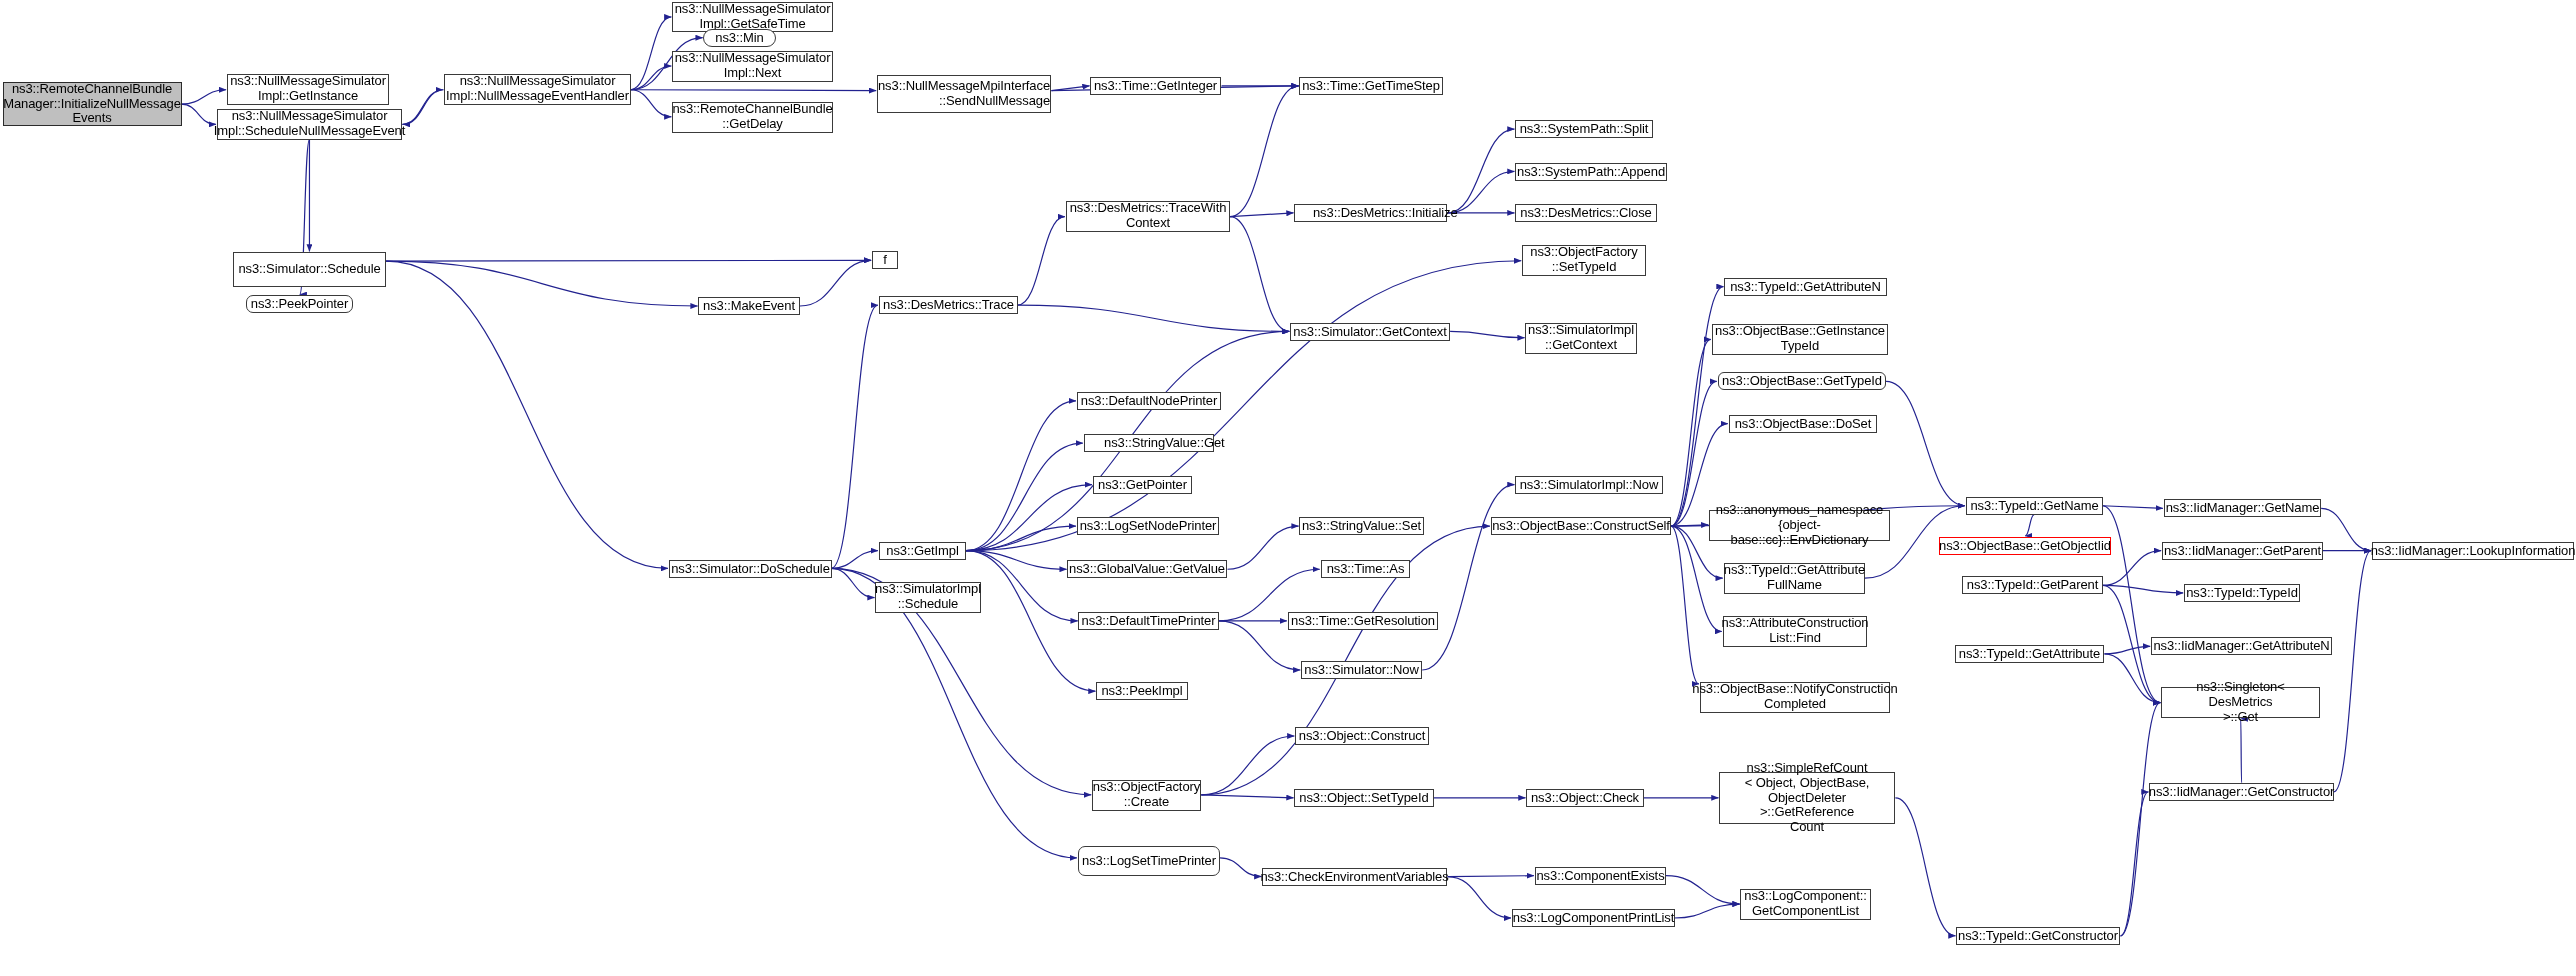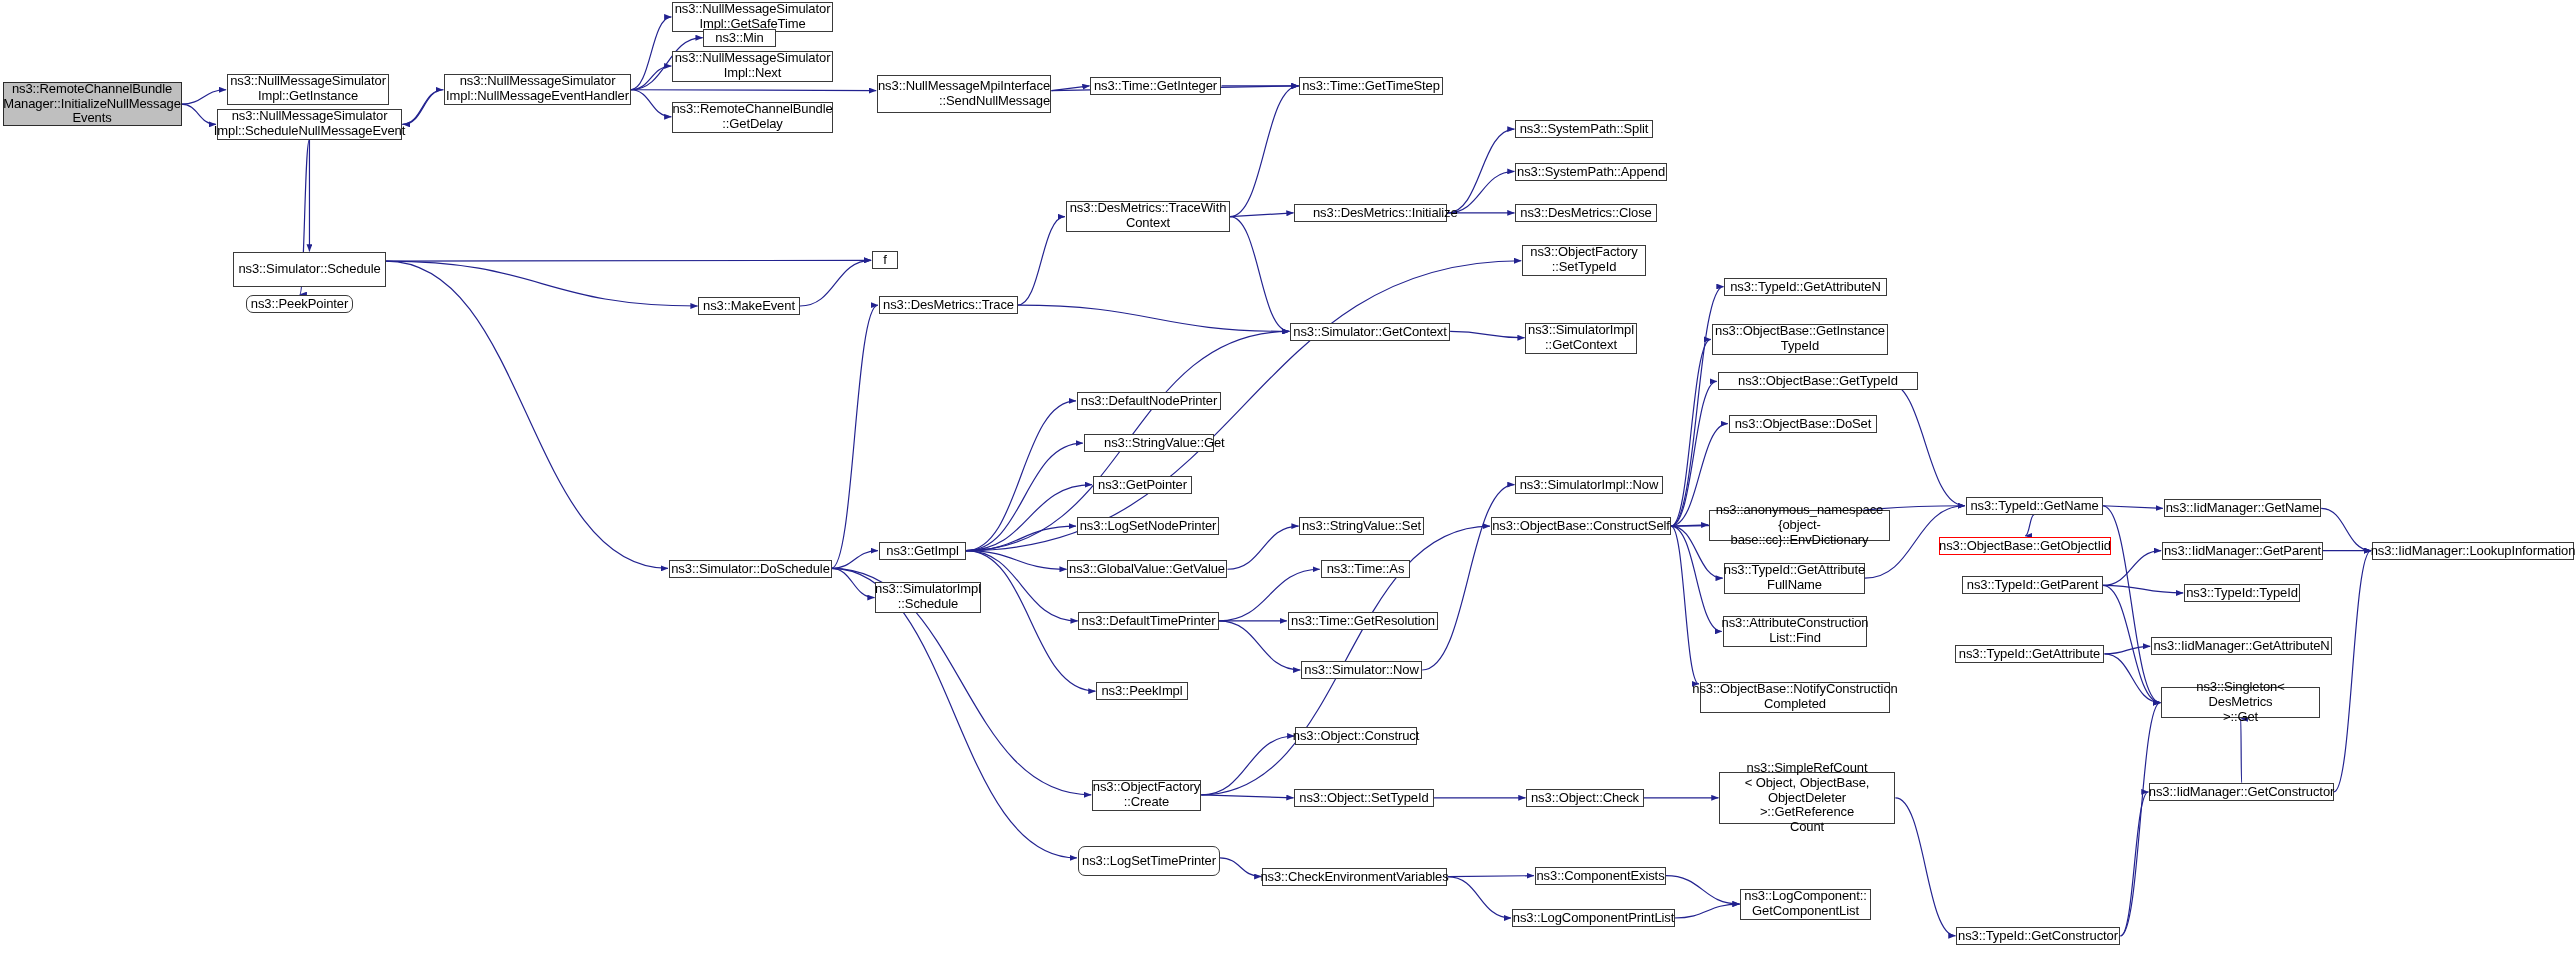--- a/index.html
+++ b/index.html
@@ -150,21 +150,21 @@
 Manager::InitializeNullMessage
 Events</span></div>
     <div class="node" style="left: 227px; top: 74px; width: 162px; height: 30.5px;"><span class="lbl">ns3::NullMessageSimulator
 Impl::GetInstance</span></div>
     <div class="node" style="left: 217px; top: 109px; width: 185px; height: 30.5px;"><span class="lbl">ns3::NullMessageSimulator
 Impl::ScheduleNullMessageEvent</span></div>
     <div class="node" style="left: 444px; top: 74px; width: 187px; height: 30.5px;"><span class="lbl">ns3::NullMessageSimulator
 Impl::NullMessageEventHandler</span></div>
     <div class="node" style="left: 672px; top: 1.7px; width: 161px; height: 30.5px;"><span class="lbl">ns3::NullMessageSimulator
 Impl::GetSafeTime</span></div>
-    <div class="node" style="left: 703px; top: 29px; width: 73px; height: 18px;"><span class="lbl">ns3::Min</span></div>
+    <div class="node" style="left: 703px; top: 29px; width: 73px; height: 18px; border-radius: 9px;"><span class="lbl">ns3::Min</span></div>
     <div class="node" style="left: 672px; top: 51px; width: 161px; height: 30.5px;"><span class="lbl">ns3::NullMessageSimulator
 Impl::Next</span></div>
     <div class="node" style="left: 877px; top: 75px; width: 174px; height: 38px; text-align: right;"><span class="lbl">ns3::NullMessageMpiInterface
 ::SendNullMessage</span></div>
     <div class="node" style="left: 672px; top: 102px; width: 161px; height: 30.5px;"><span class="lbl">ns3::RemoteChannelBundle
 ::GetDelay</span></div>
     <div class="node" style="left: 1090px; top: 77px; width: 131px; height: 18px;"><span class="lbl">ns3::Time::GetInteger</span></div>
     <div class="node" style="left: 1299px; top: 77px; width: 144px; height: 18px;"><span class="lbl">ns3::Time::GetTimeStep</span></div>
     <div class="node" style="left: 1515px; top: 120px; width: 138px; height: 18px;"><span class="lbl">ns3::SystemPath::Split</span></div>
     <div class="node" style="left: 1515px; top: 163px; width: 152px; height: 18px;"><span class="lbl">ns3::SystemPath::Append</span></div>
@@ -178,21 +178,21 @@
     <div class="node" style="left: 872px; top: 251px; width: 26px; height: 18px;"><span class="lbl">f</span></div>
     <div class="node" style="left: 879px; top: 296px; width: 139px; height: 18px;"><span class="lbl">ns3::DesMetrics::Trace</span></div>
     <div class="node" style="left: 698px; top: 297px; width: 102px; height: 18px;"><span class="lbl">ns3::MakeEvent</span></div>
     <div class="node" style="left: 246px; top: 295px; width: 107px; height: 18px; border-radius: 7px;"><span class="lbl">ns3::PeekPointer</span></div>
     <div class="node" style="left: 1290px; top: 323px; width: 160px; height: 18px;"><span class="lbl">ns3::Simulator::GetContext</span></div>
     <div class="node" style="left: 1525px; top: 323px; width: 112px; height: 30.5px;"><span class="lbl">ns3::SimulatorImpl
 ::GetContext</span></div>
     <div class="node" style="left: 1724px; top: 278px; width: 163px; height: 18px;"><span class="lbl">ns3::TypeId::GetAttributeN</span></div>
     <div class="node" style="left: 1712px; top: 324px; width: 176px; height: 30.5px;"><span class="lbl">ns3::ObjectBase::GetInstance
 TypeId</span></div>
-    <div class="node" style="left: 1718px; top: 372px; width: 200px; height: 18px;"><span class="lbl">ns3::ObjectBase::GetTypeId</span></div>
+    <div class="node" style="left: 1718px; top: 372px; width: 168px; height: 18px; border-radius: 6px;"><span class="lbl">ns3::ObjectBase::GetTypeId</span></div>
     <div class="node" style="left: 1729px; top: 415px; width: 148px; height: 18px;"><span class="lbl">ns3::ObjectBase::DoSet</span></div>
     <div class="node" style="left: 1077px; top: 392px; width: 144px; height: 18px;"><span class="lbl">ns3::DefaultNodePrinter</span></div>
     <div class="node" style="left: 1084px; top: 434px; width: 130px; height: 18px; padding-left: 34px;"><span class="lbl">ns3::StringValue::Get</span></div>
     <div class="node" style="left: 1093px; top: 476px; width: 99px; height: 18px;"><span class="lbl">ns3::GetPointer</span></div>
     <div class="node" style="left: 1077px; top: 517px; width: 142px; height: 18px;"><span class="lbl">ns3::LogSetNodePrinter</span></div>
     <div class="node" style="left: 1067px; top: 560px; width: 160px; height: 18px;"><span class="lbl">ns3::GlobalValue::GetValue</span></div>
     <div class="node" style="left: 1299px; top: 517px; width: 125px; height: 18px;"><span class="lbl">ns3::StringValue::Set</span></div>
     <div class="node" style="left: 1321px; top: 560px; width: 89px; height: 18px;"><span class="lbl">ns3::Time::As</span></div>
     <div class="node" style="left: 1078px; top: 612px; width: 141px; height: 18px;"><span class="lbl">ns3::DefaultTimePrinter</span></div>
     <div class="node" style="left: 1288px; top: 612px; width: 150px; height: 18px;"><span class="lbl">ns3::Time::GetResolution</span></div>
@@ -217,21 +217,21 @@
     <div class="node" style="left: 1962px; top: 576px; width: 141px; height: 18px;"><span class="lbl">ns3::TypeId::GetParent</span></div>
     <div class="node" style="left: 1955px; top: 645px; width: 149px; height: 18px;"><span class="lbl">ns3::TypeId::GetAttribute</span></div>
     <div class="node" style="left: 2164px; top: 499px; width: 157px; height: 18px;"><span class="lbl">ns3::IidManager::GetName</span></div>
     <div class="node" style="left: 2162px; top: 542px; width: 161px; height: 18px;"><span class="lbl">ns3::IidManager::GetParent</span></div>
     <div class="node" style="left: 2184px; top: 584px; width: 116px; height: 18px;"><span class="lbl">ns3::TypeId::TypeId</span></div>
     <div class="node" style="left: 2151px; top: 637px; width: 181px; height: 18px;"><span class="lbl">ns3::IidManager::GetAttributeN</span></div>
     <div class="node" style="left: 2161px; top: 687px; width: 159px; height: 30.5px;"><span class="lbl">ns3::Singleton&lt; DesMetrics
 &gt;::Get</span></div>
     <div class="node" style="left: 2372px; top: 542px; width: 202px; height: 18px;"><span class="lbl">ns3::IidManager::LookupInformation</span></div>
     <div class="node" style="left: 2149px; top: 783px; width: 185px; height: 18px;"><span class="lbl">ns3::IidManager::GetConstructor</span></div>
-    <div class="node" style="left: 1295px; top: 727px; width: 122px; height: 18px;"><span class="lbl">ns3::Object::Construct</span></div>
+    <div class="node" style="left: 1295px; top: 727px; width: 134px; height: 18px;"><span class="lbl">ns3::Object::Construct</span></div>
     <div class="node" style="left: 1092px; top: 780px; width: 109px; height: 30.5px;"><span class="lbl">ns3::ObjectFactory
 ::Create</span></div>
     <div class="node" style="left: 1294px; top: 789px; width: 140px; height: 18px;"><span class="lbl">ns3::Object::SetTypeId</span></div>
     <div class="node" style="left: 1526px; top: 789px; width: 118px; height: 18px;"><span class="lbl">ns3::Object::Check</span></div>
     <div class="node" style="left: 1719px; top: 772px; width: 176px; height: 52px;"><span class="lbl">ns3::SimpleRefCount
 &lt; Object, ObjectBase,
 ObjectDeleter &gt;::GetReference
 Count</span></div>
     <div class="node" style="left: 1078px; top: 846px; width: 142px; height: 30px; border-radius: 7px;"><span class="lbl">ns3::LogSetTimePrinter</span></div>
     <div class="node" style="left: 1262px; top: 868px; width: 185px; height: 18px;"><span class="lbl">ns3::CheckEnvironmentVariables</span></div>

